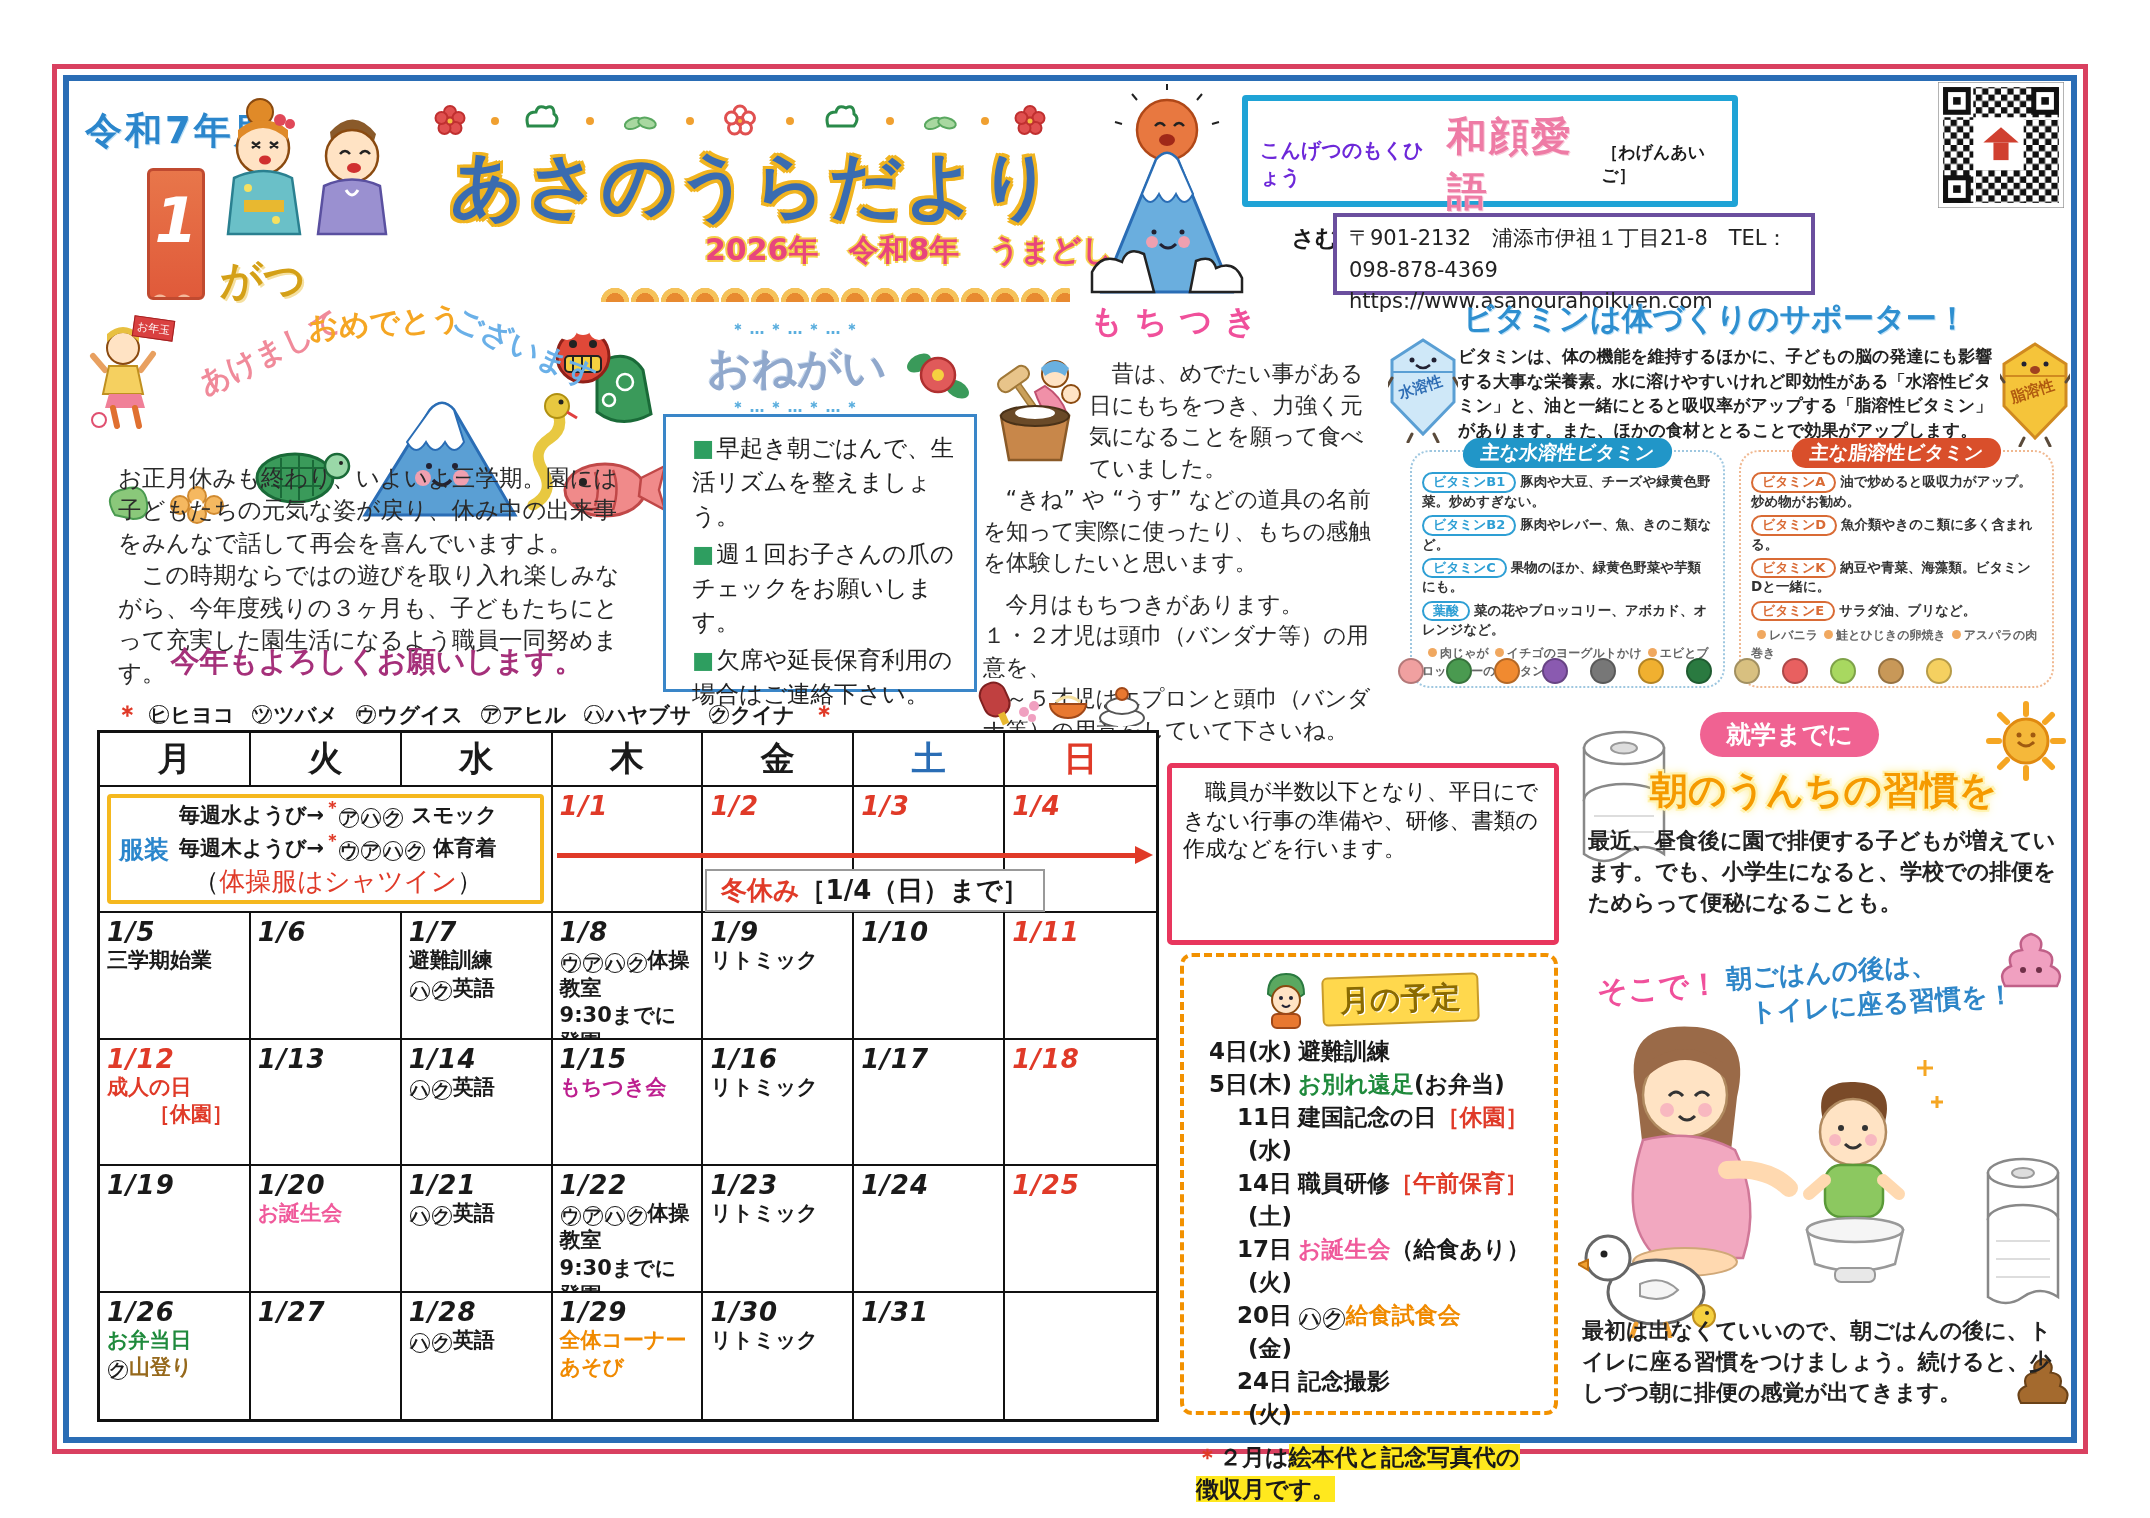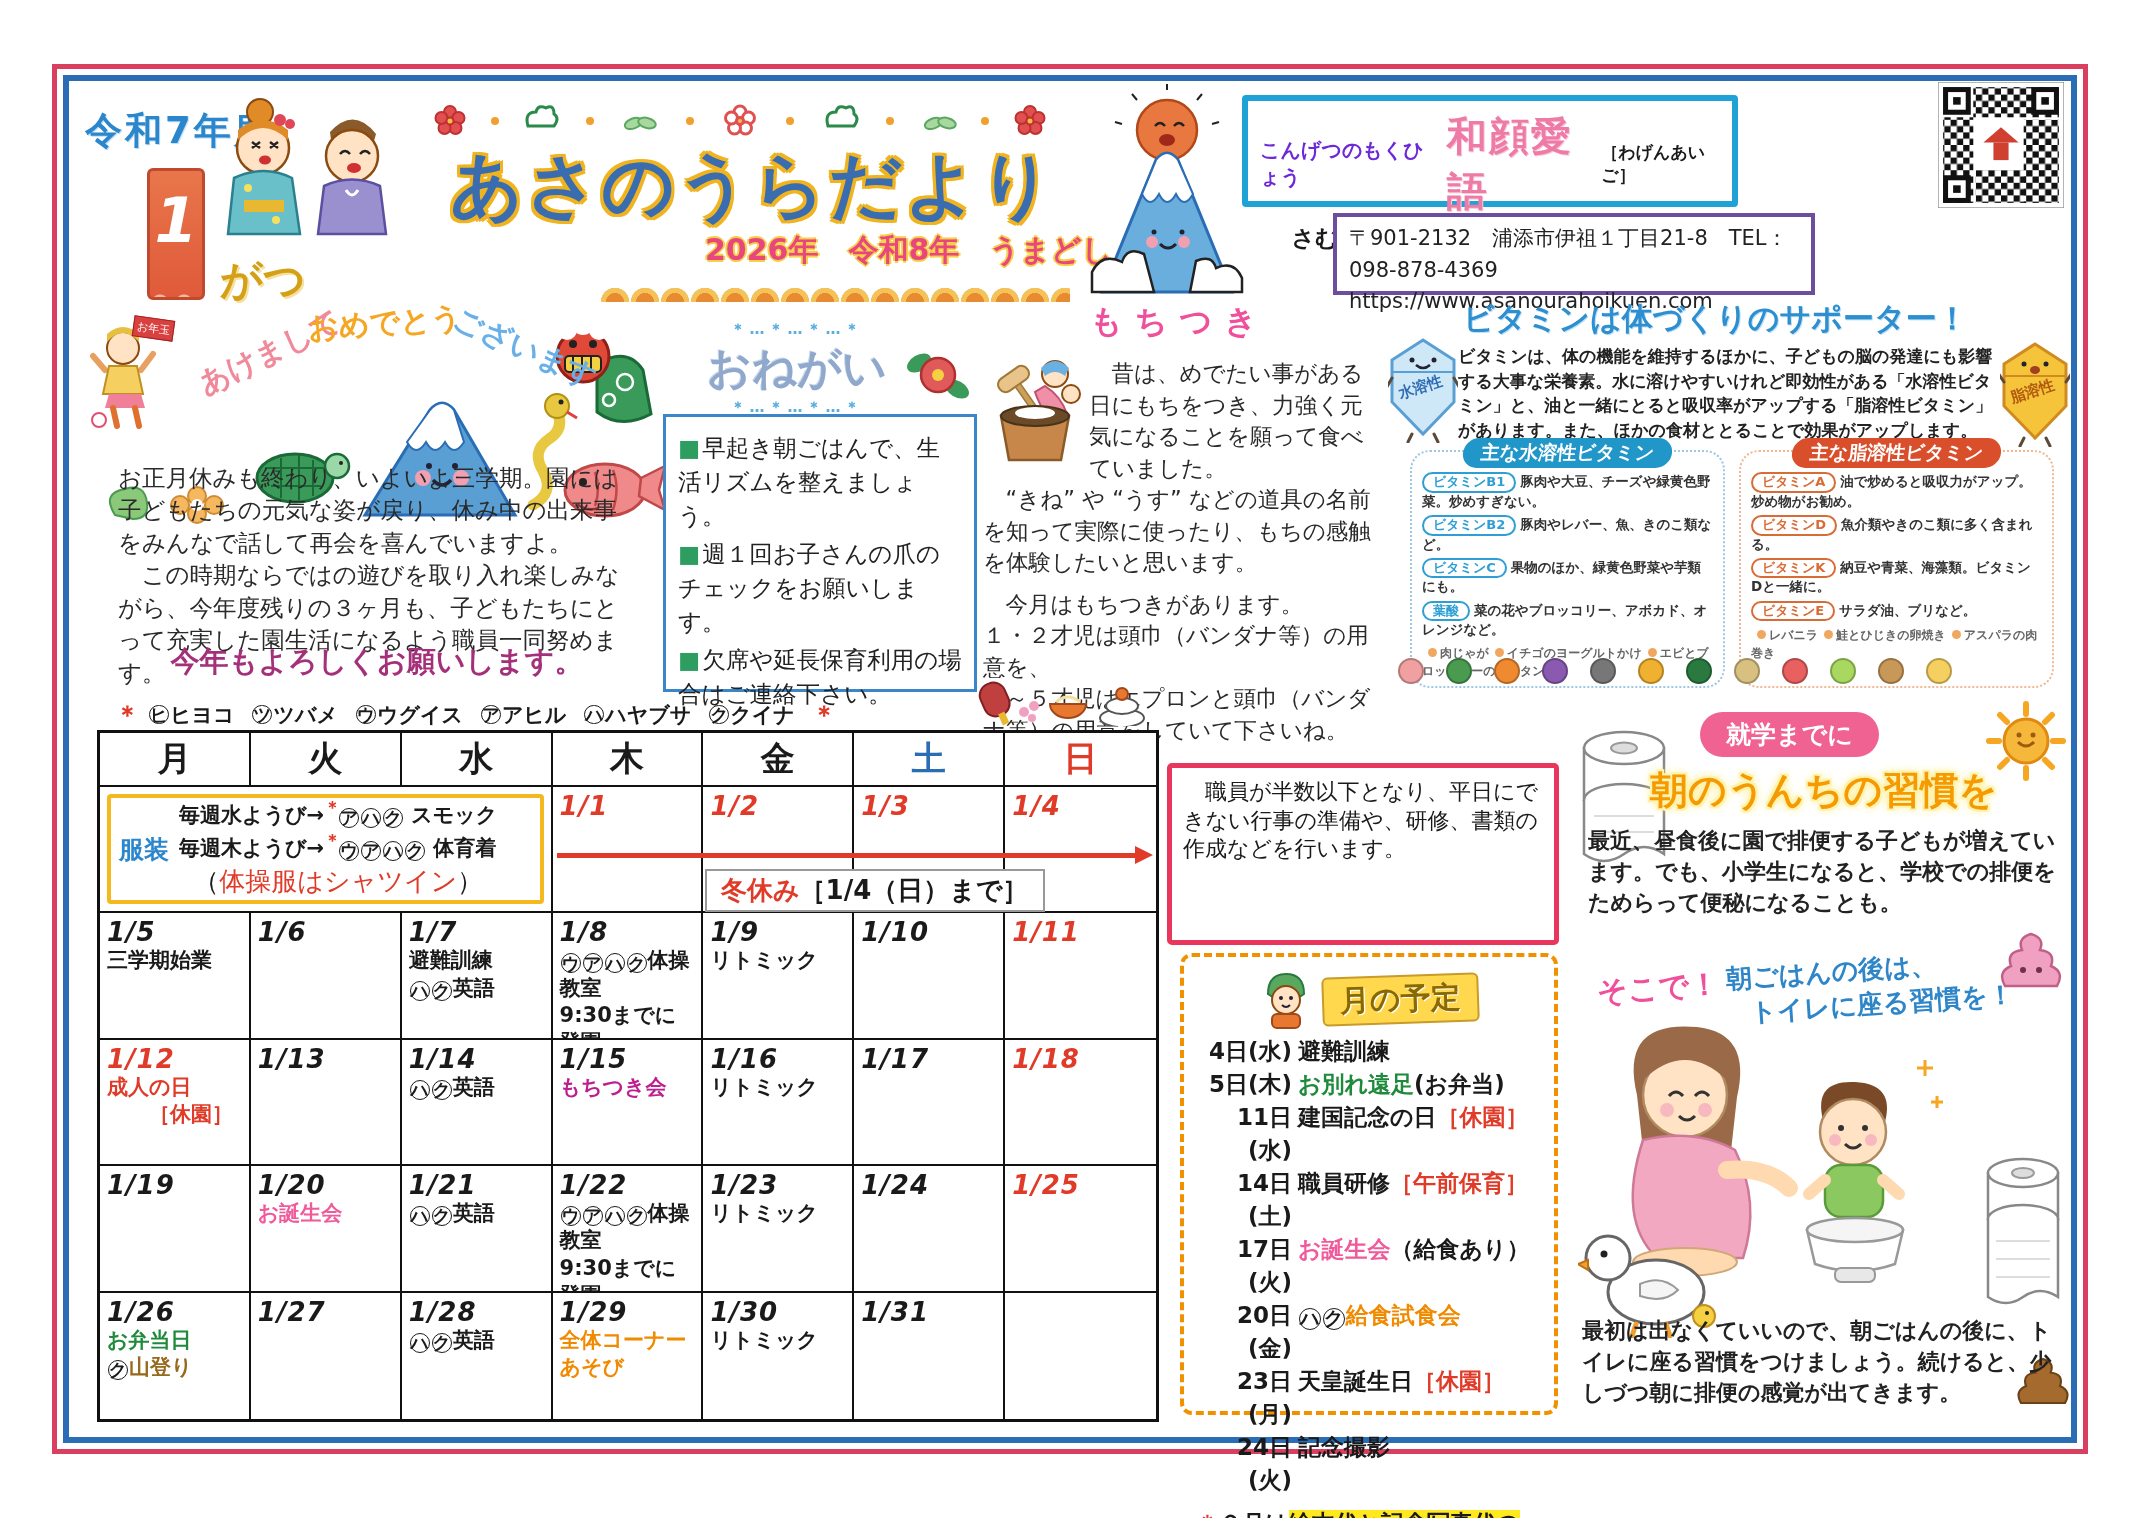--- a/index.html
+++ b/index.html
@@ -60,21 +60,21 @@
   .greet-body { left:118px; top:452px; width:508px; font-size:23.5px; line-height:1.38; color:#2a2a2a; }
   .greet-close { left:142px; top:642px; width:470px; text-align:center; font-size:29px; font-weight:bold; color:#a5307a; }
 
   
   .onegai-title-wrap { left:672px; top:320px; width:250px; text-align:center; }
   .onegai-stars { font-size:15px; color:#5aaede; font-weight:bold; letter-spacing:4px; }
   .onegai-title { font-size:44px; font-weight:bold; color:#90a8cc;
                   text-shadow:2px 2px 0 #fff,-1px -1px 0 #c8d8ec; }
   .onegai-box { left:663px; top:414px; width:314px; height:278px; border:3px solid #3a86c8; background:#fff;
                 padding:14px 12px; }
-  .onegai-box li { list-style:none; font-size:23.5px; line-height:1.45; margin-bottom:4px; color:#222; }
+  .onegai-box li { list-style:none; font-size:23.5px; line-height:1.45; margin-bottom:4px; color:#222;margin-left:14px; }
   .sq { color:#2e9e60; margin-right:2px; }
 
   
   .mochi-title { left:1090px; top:300px; font-size:32px; font-weight:bold; color:#f0509b; letter-spacing:12px; }
   .mochi-text { left:983px; top:348px; width:392px; font-size:22.5px; line-height:1.4; color:#2a2a2a; }
   .mochi-illo { float:left; margin:4px 6px 2px 0; }
 
   
   .vitamin { left:1388px; top:298px; width:680px; height:404px; }
   .vit-title { position:absolute; left:75px; top:0; font-size:31px; font-weight:bold; color:#2e8fd0;
@@ -644,24 +644,20 @@
         </div>
         <div class="plan-item">
           <span class="plan-date">17日(火)</span>
           <span><span class="pt c-pink">お誕生会</span><span class="pt">（給食あり）</span></span>
         </div>
         <div class="plan-item">
           <span class="plan-date">20日(金)</span>
           <span><span class="circ">ハ</span><span class="circ">ク</span><span class="pt c-orange">給食試食会</span></span>
         </div>
         <div class="plan-item">
-          <span class="plan-date">23日(月)</span>
-          <span><span class="pt">天皇誕生日</span><span class="pt c-red">［休園］</span></span>
-        </div>
-        <div class="plan-item">
           <span class="plan-date">24日(火)</span>
           <span><span class="pt">記念撮影</span></span>
         </div>
       </div>
     <div class="plan-note">
       <span class="c-red">＊</span><span>２月は</span><span class="hl">絵本代と記念写真代の徴収月です。</span>
     </div>
 
   </div>
 

